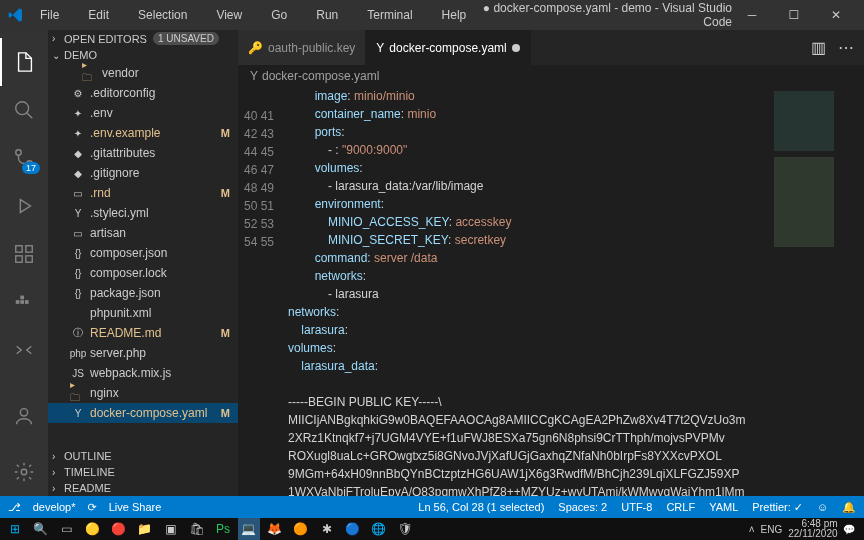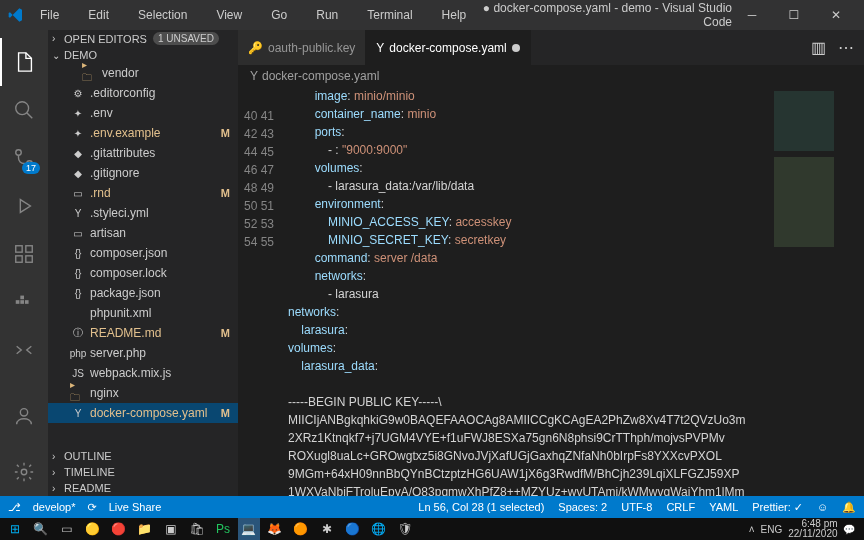--- a/index.html
+++ b/index.html
@@ -313,21 +313,21 @@
 
 
 
 
 </div>
       <div class="lines" id="lines">        <span class="k-key">image</span>: <span class="k-str">minio/minio</span>
         <span class="k-key">container_name</span>: <span class="k-str">minio</span>
         <span class="k-key">ports</span>:
             - : <span class="k-str">"9000:9000"</span>
         <span class="k-key">volumes</span>:
-            - <span class="k-plain">larasura_data:/var/lib/data</span>
+            - <span class="k-plain">larasura_data:/var/lib/image</span>
         <span class="k-key">environment</span>:
             <span class="k-key">MINIO_ACCESS_KEY</span>: <span class="k-str">accesskey</span>
             <span class="k-key">MINIO_SECRET_KEY</span>: <span class="k-str">secretkey</span>
         <span class="k-key">command</span>: <span class="k-str">server /data</span>
         <span class="k-key">networks</span>:
             - <span class="k-plain">larasura</span>
 <span class="k-key">networks</span>:
     <span class="k-key">larasura</span>:
 <span class="k-key">volumes</span>:
     <span class="k-key">larasura_data</span>:

